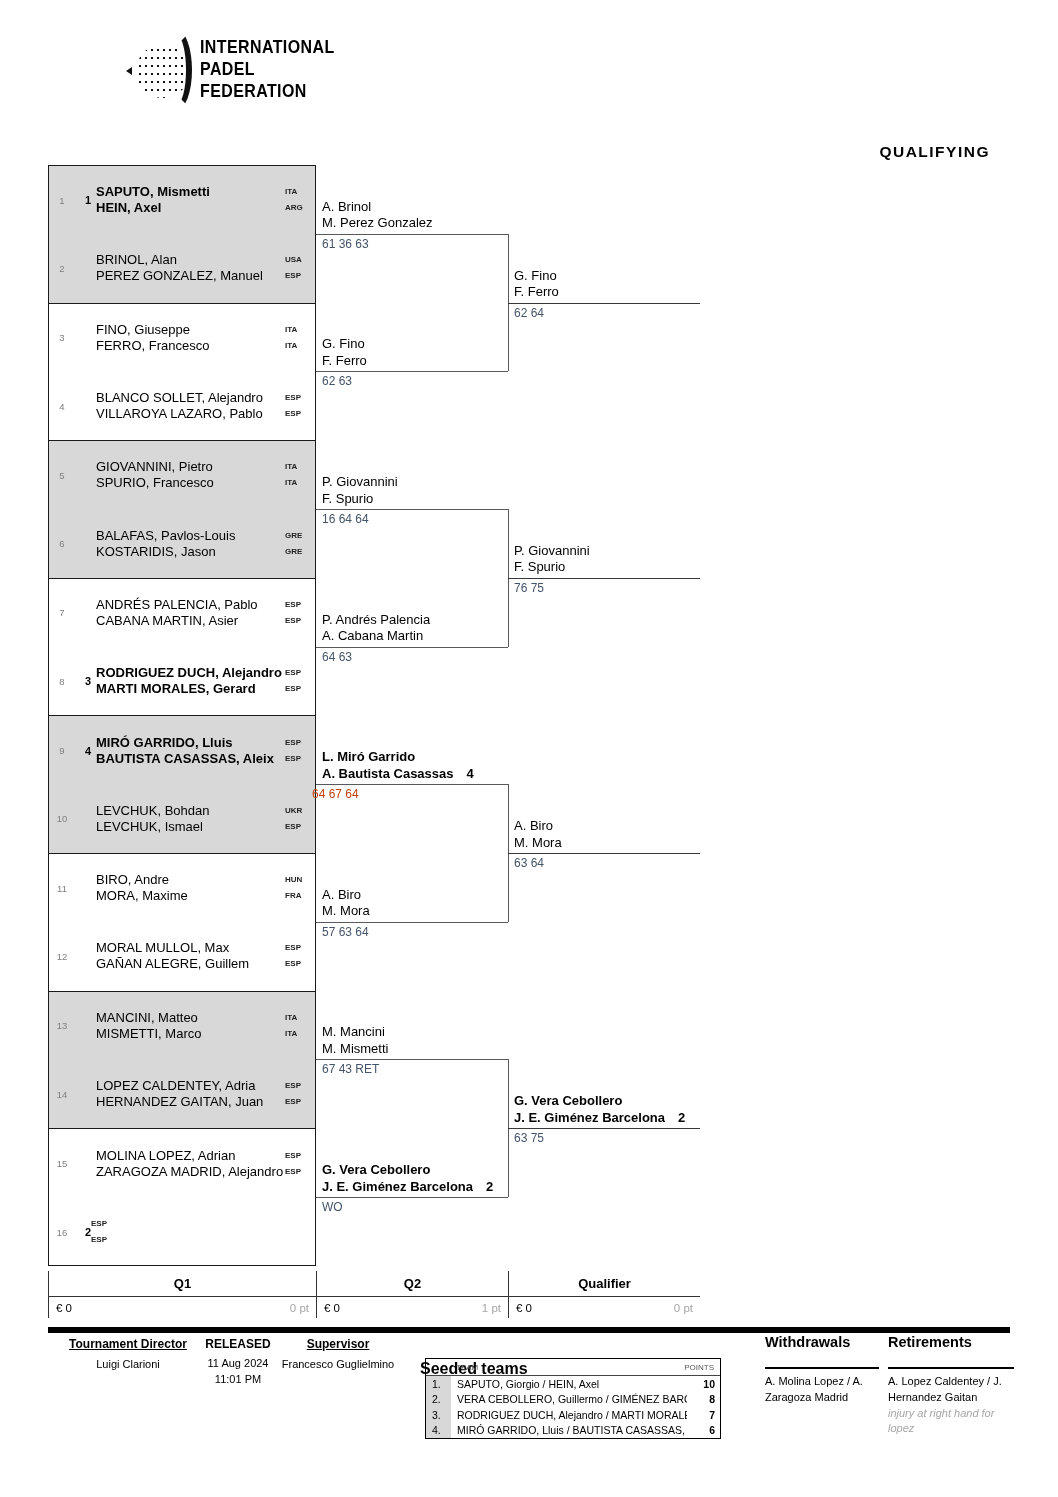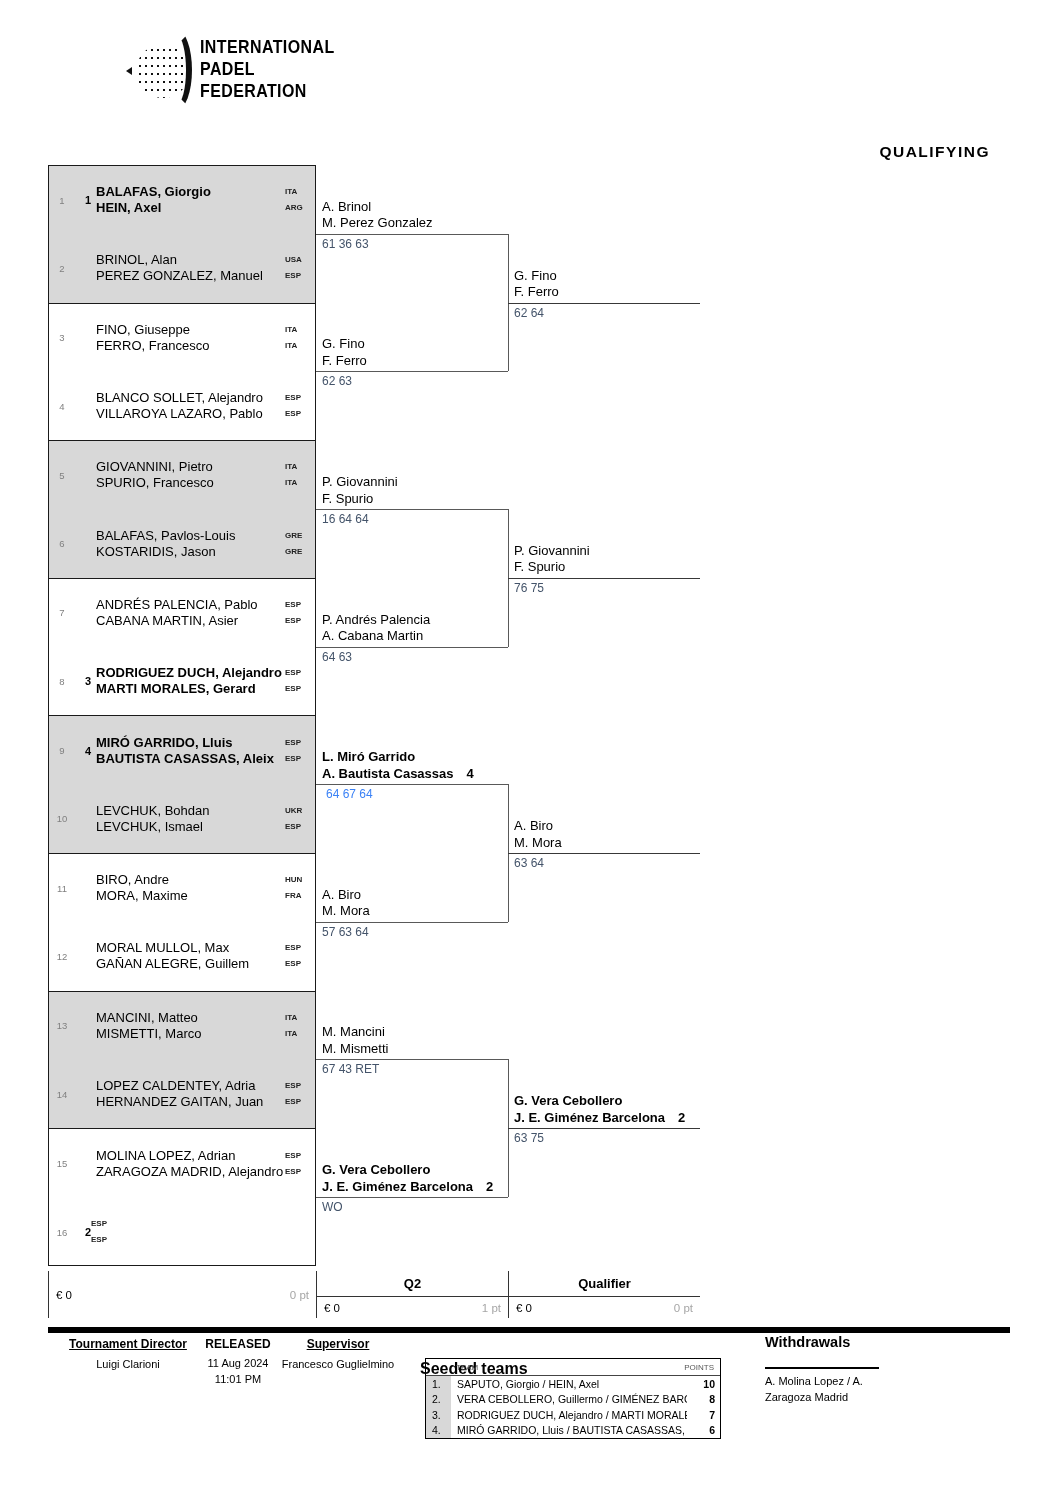--- a/index.html
+++ b/index.html
@@ -93,21 +93,21 @@
     <div>FEDERATION</div>
   </div>
   <div class="stage">QUALIFYING</div>
 
   <div class="team-col" id="team-col">
       <div class="block shaded" style="background: rgb(216, 216, 216);">
         <div class="team-row row-bold">
           <span class="pos">1</span>
           <span class="seed-col">1</span>
           <div class="names">
-            <div>BALAFAS, Giorgio</div>
+            <div>SAPUTO, Mismetti</div>
             <div>HEIN, Axel</div>
           </div>
           <div class="ccs">
             <div>ITA</div>
             <div>ARG</div>
           </div>
         </div>
         <div class="team-row">
           <span class="pos">2</span>
           <span class="seed-col"></span>
@@ -324,21 +324,21 @@
       <div class="winner-names" style="left: 322px; top: 608.6px; width: 180px; height: 36px;">
         <div>P. Andrés Palencia</div>
         <div>A. Cabana Martin</div>
       </div>
       <div class="match-score" style="left: 322px; top: 649.6px; color: rgb(68, 84, 106);">64 63</div>
       <div class="hline" style="left: 316px; top: 784.2px; width: 192px;"></div>
       <div class="winner-names bold" style="left: 322px; top: 746.2px; width: 180px; height: 36px; justify-content: flex-end;">
         <div>L. Miró Garrido</div>
         <div>A. Bautista Casassas  4</div>
       </div>
-      <div class="match-score" style="left: 326px; top: 787.2px; color: #3b82f6;">64 67 64</div>
+      <div class="match-score" style="left: 312px; top: 787.2px; color: #c2410c;">64 67 64</div>
       <div class="hline" style="left: 316px; top: 921.8px; width: 192px;"></div>
       <div class="winner-names" style="left: 322px; top: 883.8px; width: 180px; height: 36px;">
         <div>A. Biro</div>
         <div>M. Mora</div>
       </div>
       <div class="match-score" style="left: 322px; top: 924.8px; color: rgb(68, 84, 106);">57 63 64</div>
       <div class="hline" style="left: 316px; top: 1059.4px; width: 192px;"></div>
       <div class="winner-names" style="left: 322px; top: 1021.4px; width: 180px; height: 36px;">
         <div>M. Mancini</div>
         <div>M. Mismetti</div>
@@ -375,20 +375,21 @@
       <div class="hline r3" style="left: 508px; top: 1128.2px; width: 192px;"></div>
       <div class="winner-names bold" style="left: 514px; top: 1090.2px; width: 180px; height: 36px;">
         <div>G. Vera Cebollero</div>
         <div>J. E. Giménez Barcelona  2</div>
       </div>
       <div class="match-score" style="left: 514px; top: 1131.2px; color: rgb(68, 84, 106);">63 75</div>
     </div>
 
   <div class="rounds-footer" id="rounds-footer">
       <div class="rf-cell" style="width: 268px;">
+        <div class="rf-label">Q1</div>
         <div class="rf-values">
           <span class="rf-prize">€ 0</span>
           <span class="rf-points">0 pt</span>
         </div>
       </div>
       <div class="rf-cell" style="width: 192px;">
         <div class="rf-label">Q2</div>
         <div class="rf-values">
           <span class="rf-prize">€ 0</span>
           <span class="rf-points">1 pt</span>
@@ -448,14 +449,21 @@
         </div>
       </div>
   </div>
 
   <div class="sec-block" style="left:765px;top:1334px;width:114px;">
     <div class="sec-title">Withdrawals</div>
     <div class="sec-entries" id="wd-entries">
         <div>A. Molina Lopez / A. Zaragoza Madrid</div>
       </div>
   </div>
+  <div class="sec-block" style="left:888px;top:1334px;width:126px;">
+    <div class="sec-title">Retirements</div>
+    <div class="sec-entries" id="rt-entries">
+        <div>A. Lopez Caldentey / J. Hernandez Gaitan</div>
+      </div>
+    <div class="sec-note">injury at right hand for lopez</div>
+  </div>
 
 </div>
 
 </body></html>

